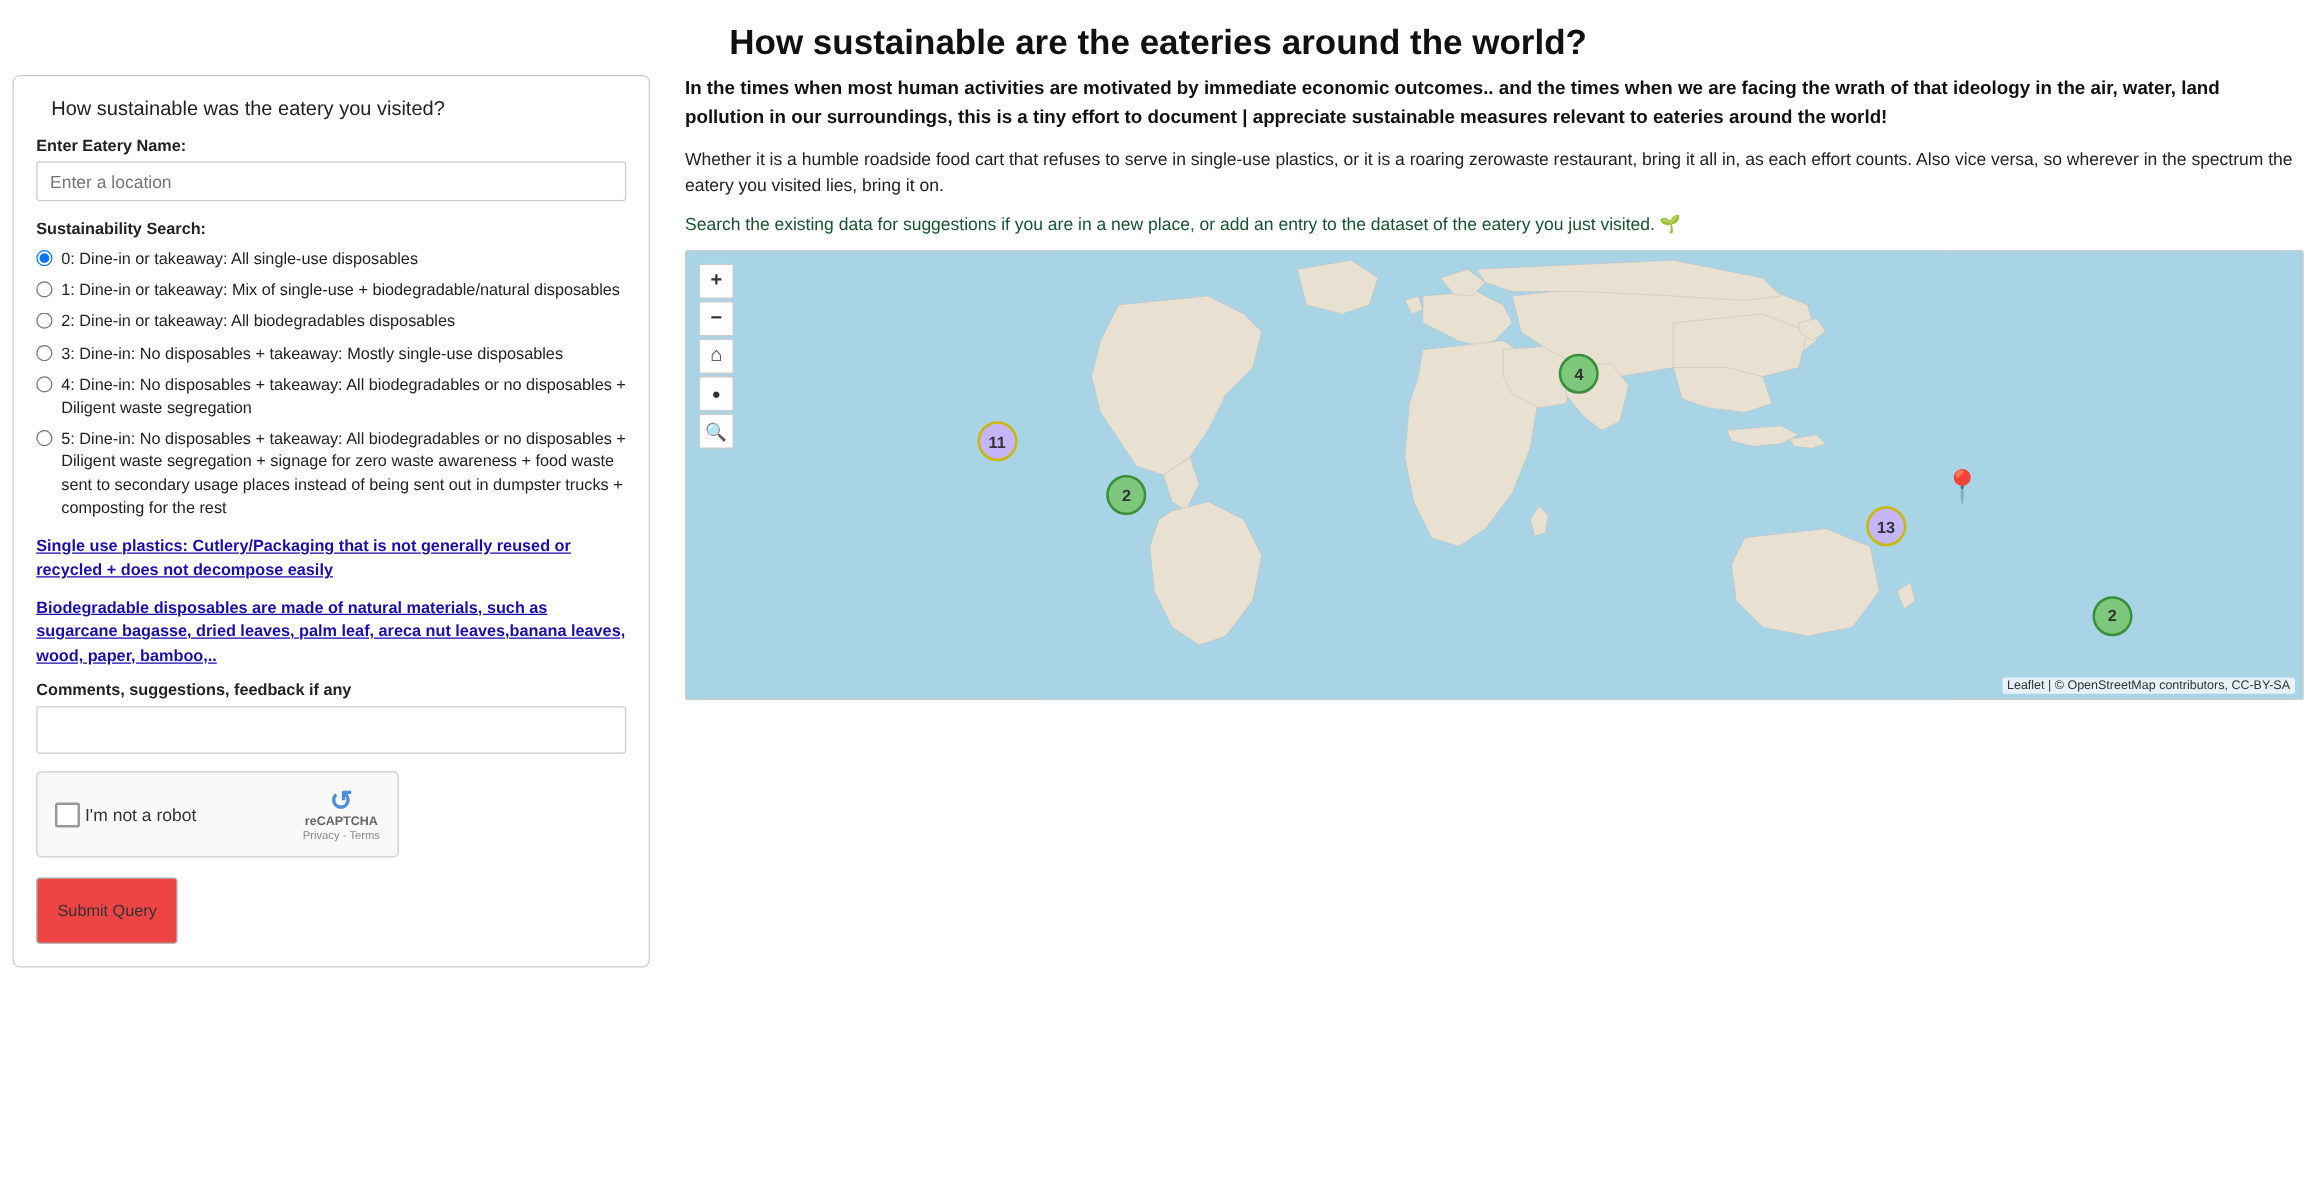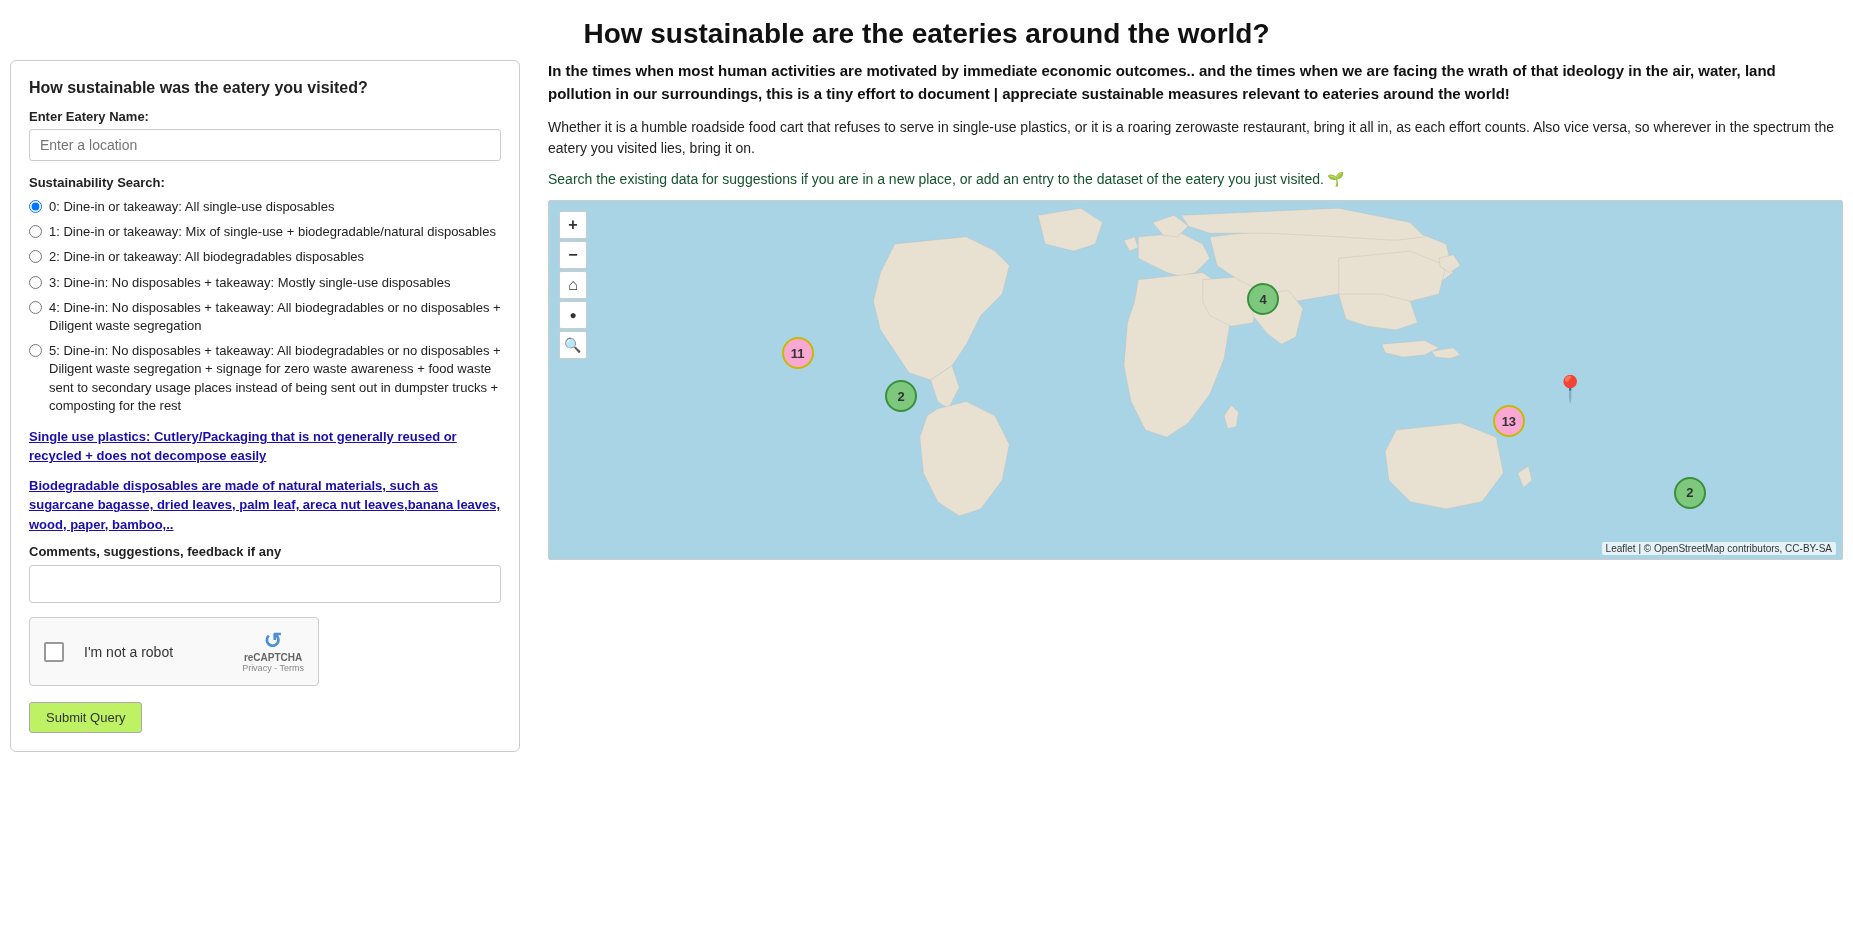--- a/index.html
+++ b/index.html
@@ -27,22 +27,23 @@
       min-width: 510px;
       border: 1px solid #ccc;
       border-radius: 6px;
       padding: 18px 18px 18px 18px;
       background: #fff;
       margin-right: 16px;
       align-self: flex-start;
     }
     .left-panel h2 {
       font-size: 16px;
-      font-weight: bold;
+      font-weight: normal;
       margin-bottom: 12px;
+      margin-left: 12px;
     }
     .field-label {
       font-size: 13px;
       font-weight: bold;
       margin-bottom: 5px;
     }
     .location-input {
       width: 100%;
       padding: 7px 10px;
       border: 1px solid #ccc;
@@ -101,21 +102,21 @@
       display: flex;
       align-items: center;
       justify-content: space-between;
       width: 290px;
       margin-bottom: 16px;
       background: #f9f9f9;
     }
     .captcha-left {
       display: flex;
       align-items: center;
-      gap: 20px;
+      gap: 4px;
     }
     .captcha-checkbox {
       width: 20px;
       height: 20px;
       border: 2px solid #999;
       border-radius: 2px;
       background: #fff;
       flex-shrink: 0;
     }
     .captcha-text {
@@ -139,22 +140,22 @@
       font-size: 10px;
       color: #666;
       font-weight: bold;
     }
     .captcha-links {
       font-size: 9px;
       color: #999;
     }
     .submit-btn {
       border: 1px solid #aaa;
-      background: #bef264;
-      padding: 7px 16px;
+      background: #ef4444;
+      padding: 18px 16px;
       font-size: 13px;
       border-radius: 3px;
       cursor: pointer;
       color: #333;
     }
     .right-panel {
       flex: 1;
       padding-top: 0;
       padding-left: 12px;
     }
@@ -233,21 +234,21 @@
       display: flex;
       align-items: center;
       justify-content: center;
       font-size: 13px;
       font-weight: bold;
       color: #333;
       cursor: pointer;
       width: 32px;
       height: 32px;
     }
-    .cluster-yellow { background: #f9a8d4; border: 2px solid #c8b900; }
+    .cluster-yellow { background: #c4b5fd; border: 2px solid #c8b900; }
     .cluster-green { background: #7dc87d; border: 2px solid #3a8f3a; }
   </style>
 </head>
 <body>
 
 <h1 class="main-title">How sustainable are the eateries around the world?</h1>
 
 <div class="layout">
 
   <div class="left-panel">

